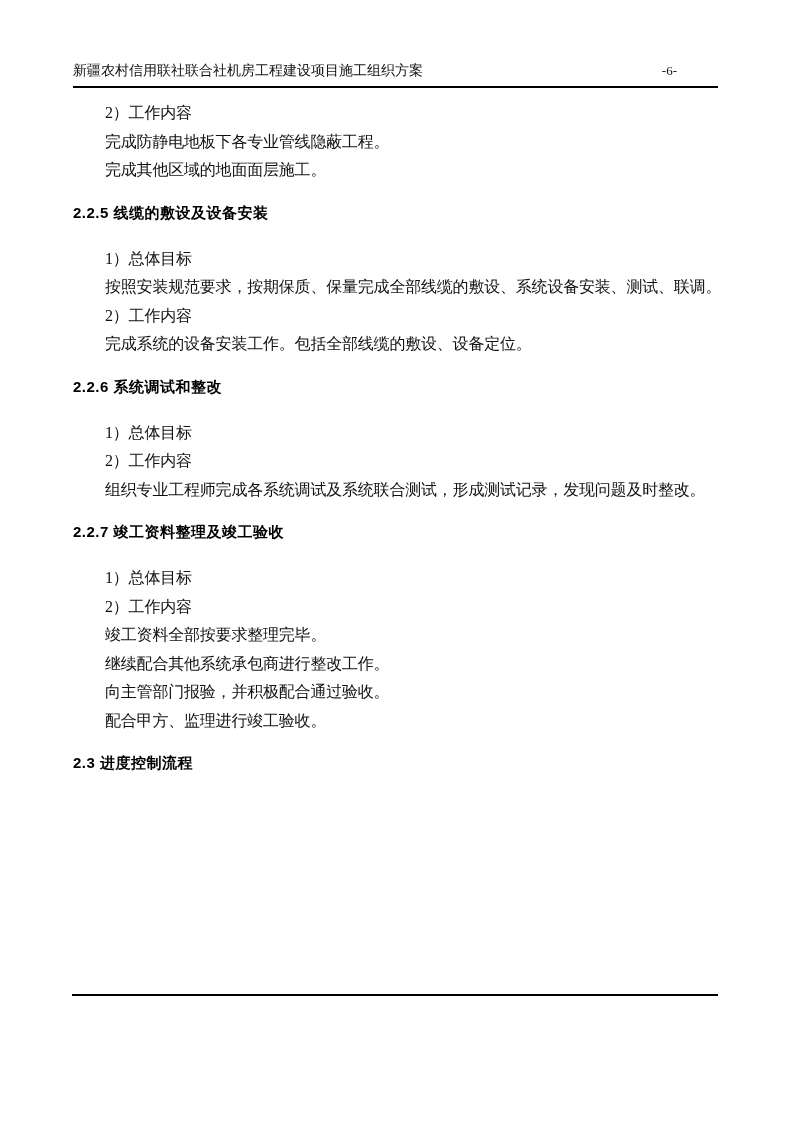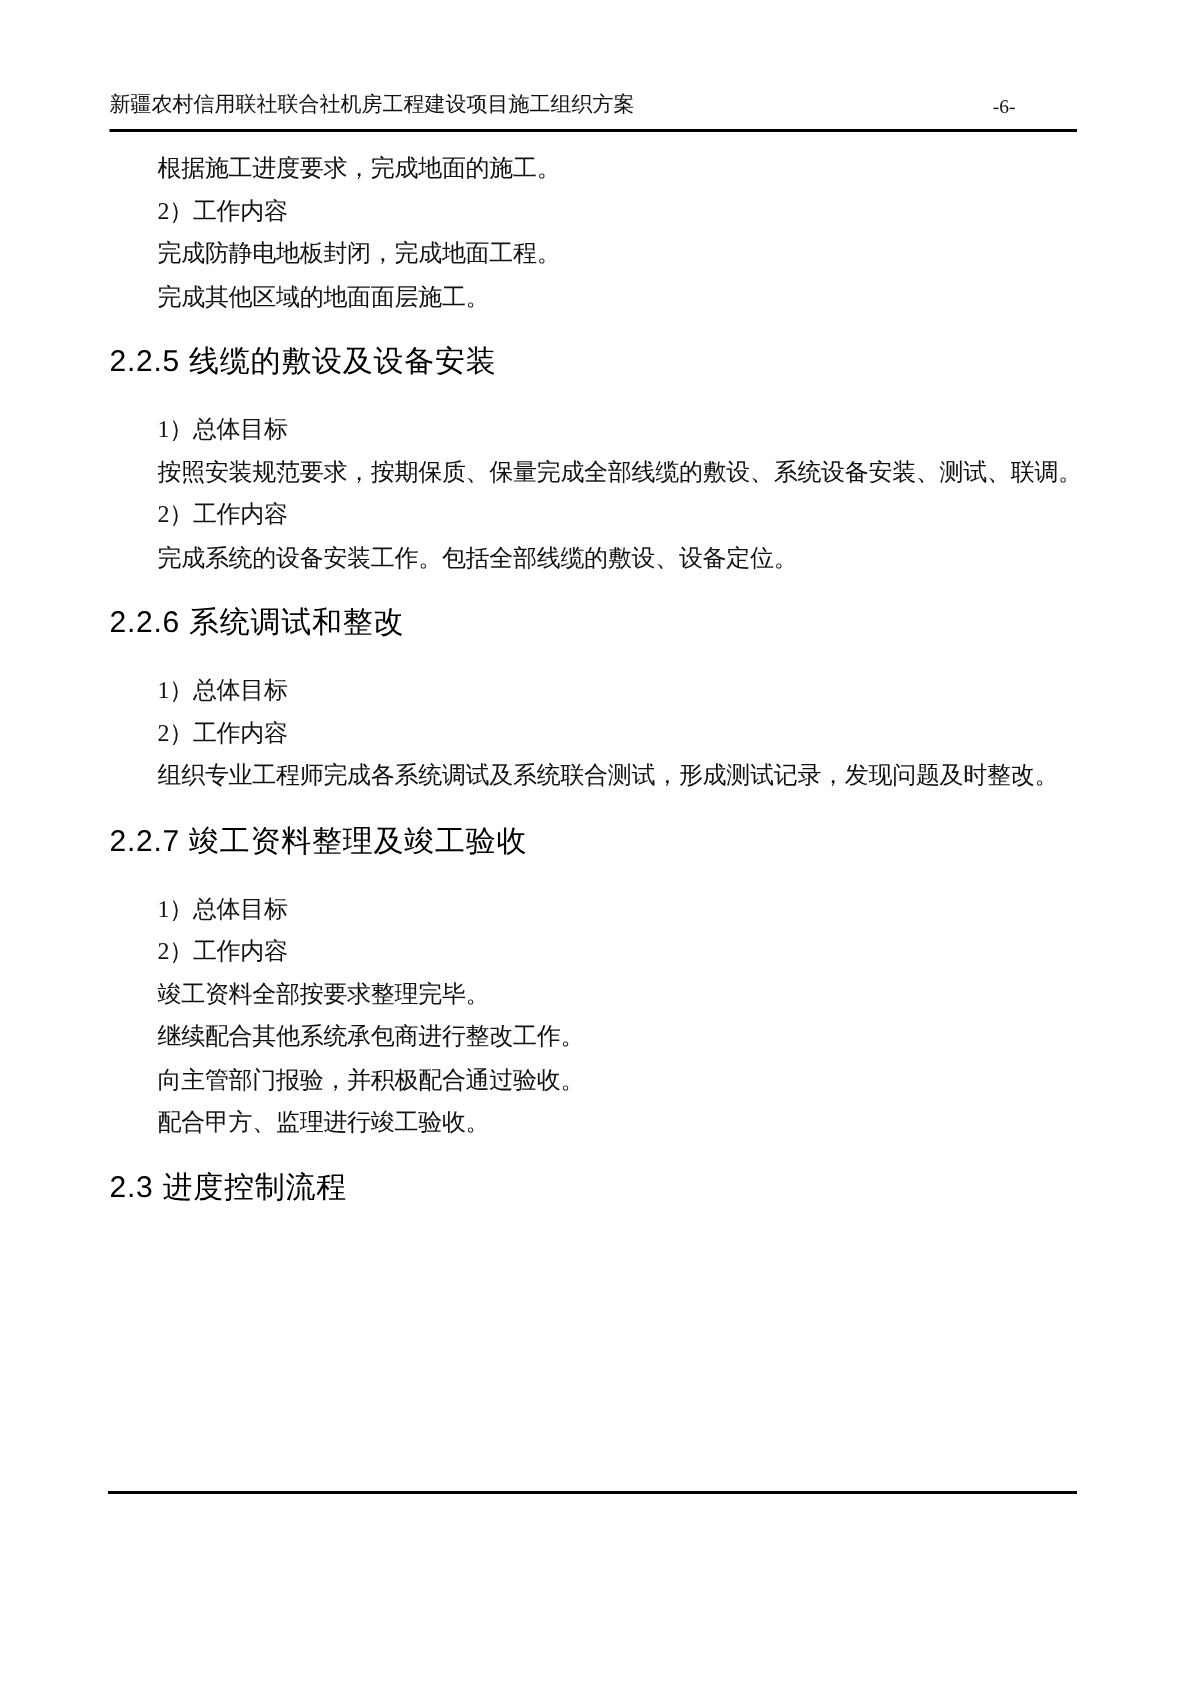--- a/index.html
+++ b/index.html
@@ -42,22 +42,22 @@
     margin: 0;
     font-size: 16px;
     line-height: 28.5px;
     letter-spacing: -0.2px;
     text-indent: 32px;
     text-align: justify;
   }
   .h2 {
     margin: 13px 0 17px 0;
     font-family: "Liberation Sans", "DejaVu Sans", sans-serif;
-    font-weight: 400;
-    font-size: 20px;
+    font-weight: 700;
+    font-size: 15px;
     line-height: 30px;
     letter-spacing: 0.5px;
     color: #000000;
   }
   .footer-rule {
     position: absolute;
     top: 994px;
     left: 72px;
     width: 646px;
     border-top: 2px solid #000000;
@@ -67,23 +67,22 @@
 <body>
 
 <div class="page">
 
   <div class="page-header">
     <span>新疆农村信用联社联合社机房工程建设项目施工组织方案</span>
     <span class="page-number">-6-</span>
   </div>
 
   <div class="doc-body">
-    <p class="para">根据施工进度要求，完成地面的施工。</p>
     <p class="para">2）工作内容</p>
-    <p class="para">完成防静电地板封闭，完成地面工程。</p>
+    <p class="para">完成防静电地板下各专业管线隐蔽工程。</p>
     <p class="para">完成其他区域的地面面层施工。</p>
     <h2 class="h2">2.2.5 线缆的敷设及设备安装</h2>
     <p class="para">1）总体目标</p>
     <p class="para">按照安装规范要求，按期保质、保量完成全部线缆的敷设、系统设备安装、测试、联调。</p>
     <p class="para">2）工作内容</p>
     <p class="para">完成系统的设备安装工作。包括全部线缆的敷设、设备定位。</p>
     <h2 class="h2">2.2.6 系统调试和整改</h2>
     <p class="para">1）总体目标</p>
     <p class="para">2）工作内容</p>
     <p class="para">组织专业工程师完成各系统调试及系统联合测试，形成测试记录，发现问题及时整改。</p>

